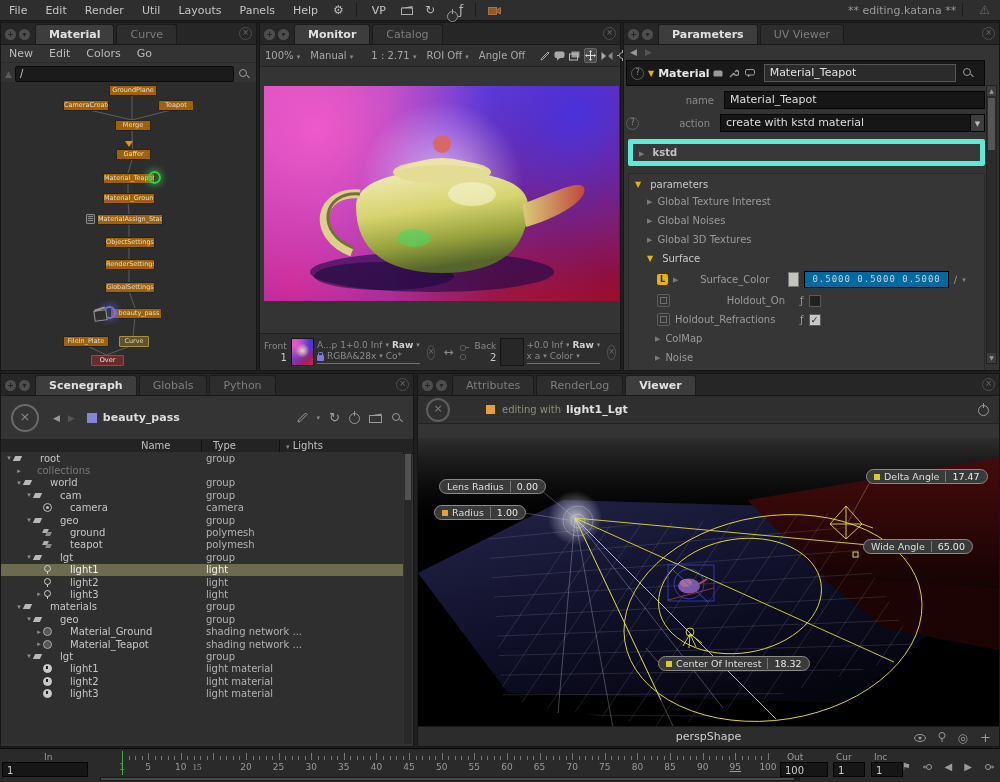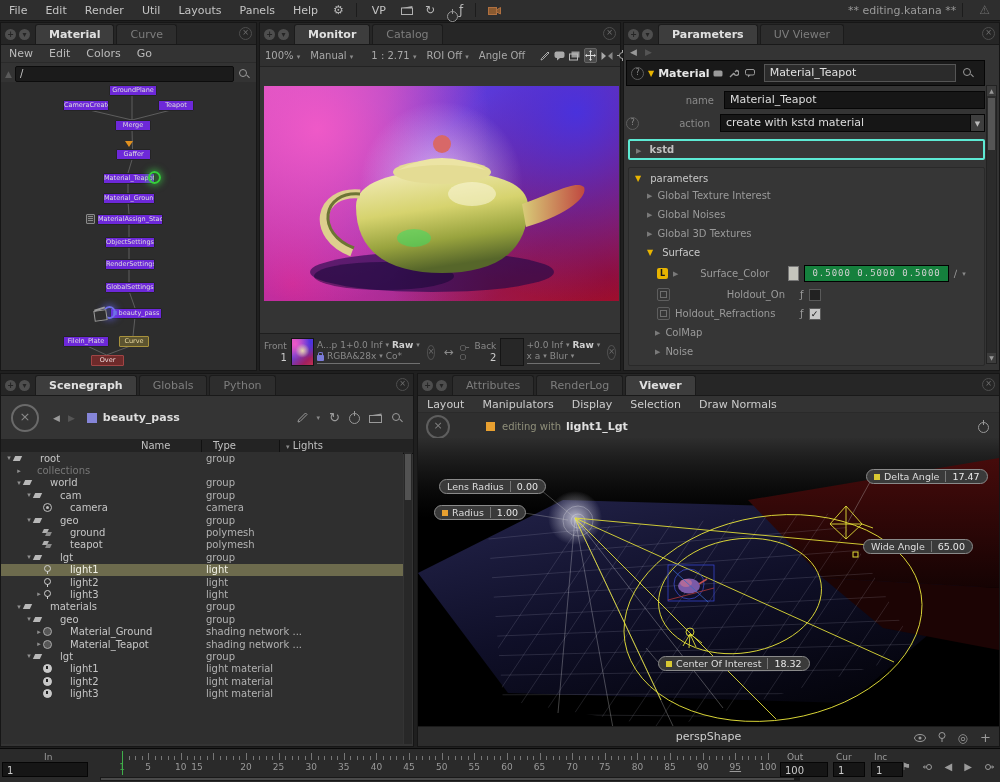--- a/index.html
+++ b/index.html
@@ -30,21 +30,21 @@
   .ng-menurow{height:17px;display:flex;align-items:center;font-size:11px;background:#333;border-bottom:1px solid #2a2a2a}
   .ng-menurow span{padding:0 8px;color:#bbb}
   .ng-searchrow{height:21px;display:flex;align-items:center;background:#333}
   .ng-warn{color:#5a5a5a;font-size:9px;margin:0 3px 0 4px}
   .ng-input{flex:1;height:14px;background:#1b1b1b;border:1px solid #0c0c0c;border-radius:2px;
             color:#ccc;font-size:10px;line-height:14px;padding:0 4px;margin-right:4px}
   .mag{position:relative;width:12px;height:12px;margin-right:6px}
   .mag::before{content:"";position:absolute;left:1px;top:1px;width:6px;height:6px;border:1.4px solid #9a9a9a;border-radius:50%}
   .mag::after{content:"";position:absolute;left:8px;top:8px;width:4px;height:1.4px;background:#9a9a9a;transform:rotate(45deg)}
   #ng-canvas{position:absolute;left:0;top:59px;width:255px;height:288px;background:#2d2d2d;overflow:hidden}
-  .node{position:absolute;height:9px;background:#6d28d9;border:1px solid #242424;color:#ddd;
+  .node{position:absolute;height:9px;background:#a16207;border:1px solid #242424;color:#ddd;
         font-size:6.5px;line-height:9px;text-align:center;border-radius:1px;white-space:nowrap;overflow:hidden}
   .node.blur{background:#5c5430;border-color:#a8923c;color:#e8d8a0}
   .node.over{background:#6e2a2a;border-color:#a04545;color:#f0dcdc}
   .glow{position:absolute;width:13px;height:13px;border-radius:50%;box-sizing:border-box}
   .glow.green{border:2px solid #35d03a;background:rgba(60,200,60,.25);box-shadow:0 0 6px 2px rgba(60,220,70,.5)}
   .glow.blue{border:2px solid #7070e8;background:rgba(90,90,230,.25);box-shadow:0 0 6px 2px rgba(100,100,240,.5)}
   .oarrow{position:absolute;width:0;height:0;border-left:4px solid transparent;border-right:4px solid transparent;border-top:6px solid #e0901f}
   .badge-stack{position:absolute;width:7px;height:8px;border:1px solid #8a8a8a;border-radius:1px;background:#3a3a3a}
   .badge-stack::before{content:"";position:absolute;left:1px;top:1px;right:1px;height:1px;background:#8a8a8a;box-shadow:0 2px 0 #8a8a8a,0 4px 0 #8a8a8a}
   .badge-clap{position:absolute;width:11px;height:9px;border:1px solid #9a9a9a;background:#2e2e2e;transform:rotate(-8deg)}
@@ -99,33 +99,33 @@
   .pm-field{flex:1;height:16px;background:#2b2b2b;border:1px solid #555;color:#e0e0e0;
             font-size:11px;line-height:16px;padding:0 5px;margin:0 6px}
   .pm-row{display:flex;align-items:center;margin:5px 14px 0 2px;font-size:10px}
   .pm-label{width:88px;text-align:right;color:#8a8a8a;padding-right:10px}
   .pm-input{flex:1;height:16px;background:#161616;border:1px solid #060606;color:#ddd;
             font-size:11px;line-height:16px;padding:0 5px}
   .pm-dd{display:flex;flex:1}
   .pm-dd .pm-input{border-right:none}
   .pm-ddbtn{width:15px;height:18px;background:#3e3e3e;border:1px solid #060606;color:#bbb;
             font-size:7px;text-align:center;line-height:18px;box-sizing:border-box}
-  .pm-group{margin:7px 14px 0 4px;background:#383838;border:2px solid #5eead4;border-radius:2px;
+  .pm-group{margin:7px 14px 0 4px;background:#383838;border:5px solid #5eead4;border-radius:2px;
             font-size:10px;color:#b4b4b4;padding:3px 6px}
   .pm-params{margin:7px 14px 0 4px;background:#363636;border:1px solid #292929;border-radius:2px;padding:3px 0 4px}
   .pm-params-hd{display:flex;align-items:center;gap:5px;padding:2px 6px;color:#c8c8c8;font-size:10px}
   .pg-item{display:flex;align-items:center;gap:5px;padding:4px 6px 4px 18px;color:#9a9a9a;font-size:10px}
   .tri-g{color:#7a7a7a;font-size:7px}
   .srow{display:flex;align-items:center;gap:5px;padding:3px 6px 3px 28px;font-size:10px;color:#9a9a9a}
   .badge-l{width:11px;height:11px;background:#e8b400;color:#1a1a1a;font-size:8px;font-weight:bold;
            text-align:center;line-height:11px;border-radius:2px}
   .badge-d{width:11px;height:11px;border:1px solid #5e5e5e;border-radius:2px;position:relative}
   .badge-d::after{content:"";position:absolute;left:2px;top:2px;width:5px;height:5px;border:1px solid #6e6e6e}
   .swatch{width:9px;height:13px;background:#c4c4bc;border:1px solid #777}
-  .vfield{height:15px;background:#15803d;border:1px solid #010101;color:#d0d0d0;
+  .vfield{height:15px;background:#0369a1;border:1px solid #010101;color:#d0d0d0;
           font-family:"DejaVu Sans Mono",monospace;font-size:9px;line-height:15px;padding:0 7px;letter-spacing:1px}
   .fhook{color:#9a9a9a;font-size:10px}
   .cb{width:10px;height:10px;background:#222;border:1px solid #5a5a5a}
   .cb.checked{background:#c8c8c8;color:#111;font-size:9px;line-height:10px;text-align:center}
   .pm-scroll{position:absolute;right:2px;top:62px;bottom:6px;width:9px;background:#2b2b2b;border:1px solid #222}
   .pm-scroll .thumb-v{position:absolute;left:1px;right:1px;top:12px;height:52px;background:#555}
   .sb-btn{position:absolute;left:0;width:9px;height:10px;background:#3c3c3c;color:#999;font-size:6px;text-align:center;line-height:10px}
   
   #p-scenegraph{left:0;top:373px;width:414px;height:374px}
   .sg-toolbar{height:43px;background:#343434;display:flex;align-items:center;border-bottom:1px solid #222}
@@ -415,21 +415,21 @@
         <span class="fb-row">
           <span>+0.0</span>
           <span>Inf</span>
             <span class="caret">▾</span>
           <span class="fb-raw">Raw</span>
             <span class="caret">▾</span>
         </span>
         <span class="fb-row">
           <span>x a</span>
             <span class="caret">▾</span>
-          <span>Blur</span>
+          <span>Color</span>
             <span class="caret">▾</span>
         </span>
         <span class="fb-underline"></span>
       </span>
       <span class="circ-x">×</span>
     </div>
   </div>
 
   <div class="panel" id="p-params">
     <div class="tabbar">
@@ -717,27 +717,20 @@
     <div class="tabbar">
       <span class="pane-btns">
         <span class="pane-btn">+</span>
         <span class="pane-btn">▾</span>
       </span>
       <span class="tab">Attributes</span>
       <span class="tab">RenderLog</span>
       <span class="tab active">Viewer</span>
       <span class="tab-close">×</span>
     </div>
-    <div class="vw-menurow" id="vw-menus">
-        <span>Layout</span>
-        <span>Manipulators</span>
-        <span>Display</span>
-        <span>Selection</span>
-        <span>Draw Normals</span>
-      </div>
     <div class="vw-status">
       <span class="mid-x">×</span>
       <span class="sq-orange"></span>
       <span class="st-pre">editing with</span>
       <span class="st-node">light1_Lgt</span>
       <span class="pwr"></span>
     </div>
     <div id="vp">
       <svg id="vp-svg" width="581" height="290" viewBox="0 0 581 290">
         <defs>
@@ -892,21 +885,21 @@
         <span class="tick" style="left: 61.15px; top: 7px; height: 4px;"></span>
         <span class="tick" style="left: 67.675px; top: 7px; height: 4px;"></span>
         <span class="tick" style="left: 74.2px; top: 7px; height: 4px;"></span>
         <span class="tick" style="left: 80.725px; top: 4px; height: 7px;"></span>
         <span class="tnum" style="left: 80.725px;">10</span>
         <span class="tick" style="left: 87.25px; top: 7px; height: 4px;"></span>
         <span class="tick" style="left: 93.775px; top: 7px; height: 4px;"></span>
         <span class="tick" style="left: 100.3px; top: 7px; height: 4px;"></span>
         <span class="tick" style="left: 106.825px; top: 7px; height: 4px;"></span>
         <span class="tick" style="left: 113.35px; top: 4px; height: 7px;"></span>
-        <span class="tnum" style="left: 97px;">15</span>
+        <span class="tnum" style="left: 97px; font-family: Liberation Serif, serif;">15</span>
         <span class="tick" style="left: 119.875px; top: 7px; height: 4px;"></span>
         <span class="tick" style="left: 126.4px; top: 7px; height: 4px;"></span>
         <span class="tick" style="left: 132.925px; top: 7px; height: 4px;"></span>
         <span class="tick" style="left: 139.45px; top: 7px; height: 4px;"></span>
         <span class="tick" style="left: 145.975px; top: 4px; height: 7px;"></span>
         <span class="tnum" style="left: 145.975px;">20</span>
         <span class="tick" style="left: 152.5px; top: 7px; height: 4px;"></span>
         <span class="tick" style="left: 159.025px; top: 7px; height: 4px;"></span>
         <span class="tick" style="left: 165.55px; top: 7px; height: 4px;"></span>
         <span class="tick" style="left: 172.075px; top: 7px; height: 4px;"></span>

